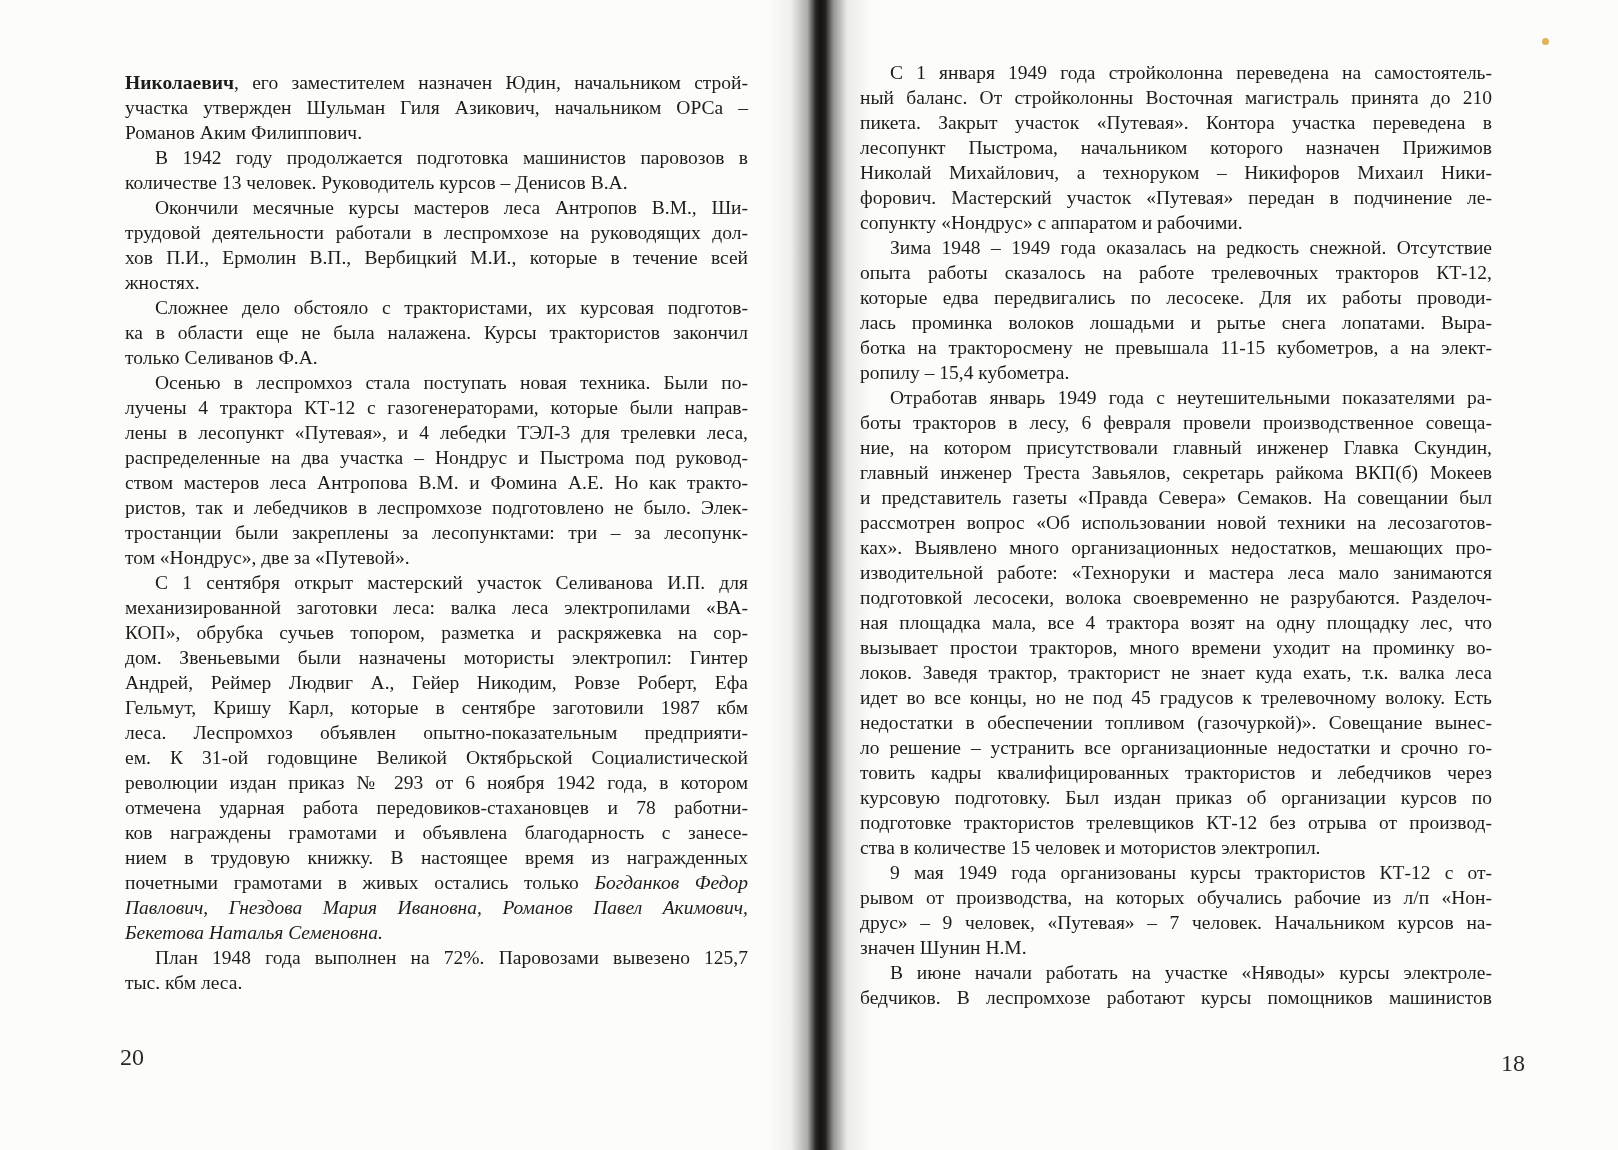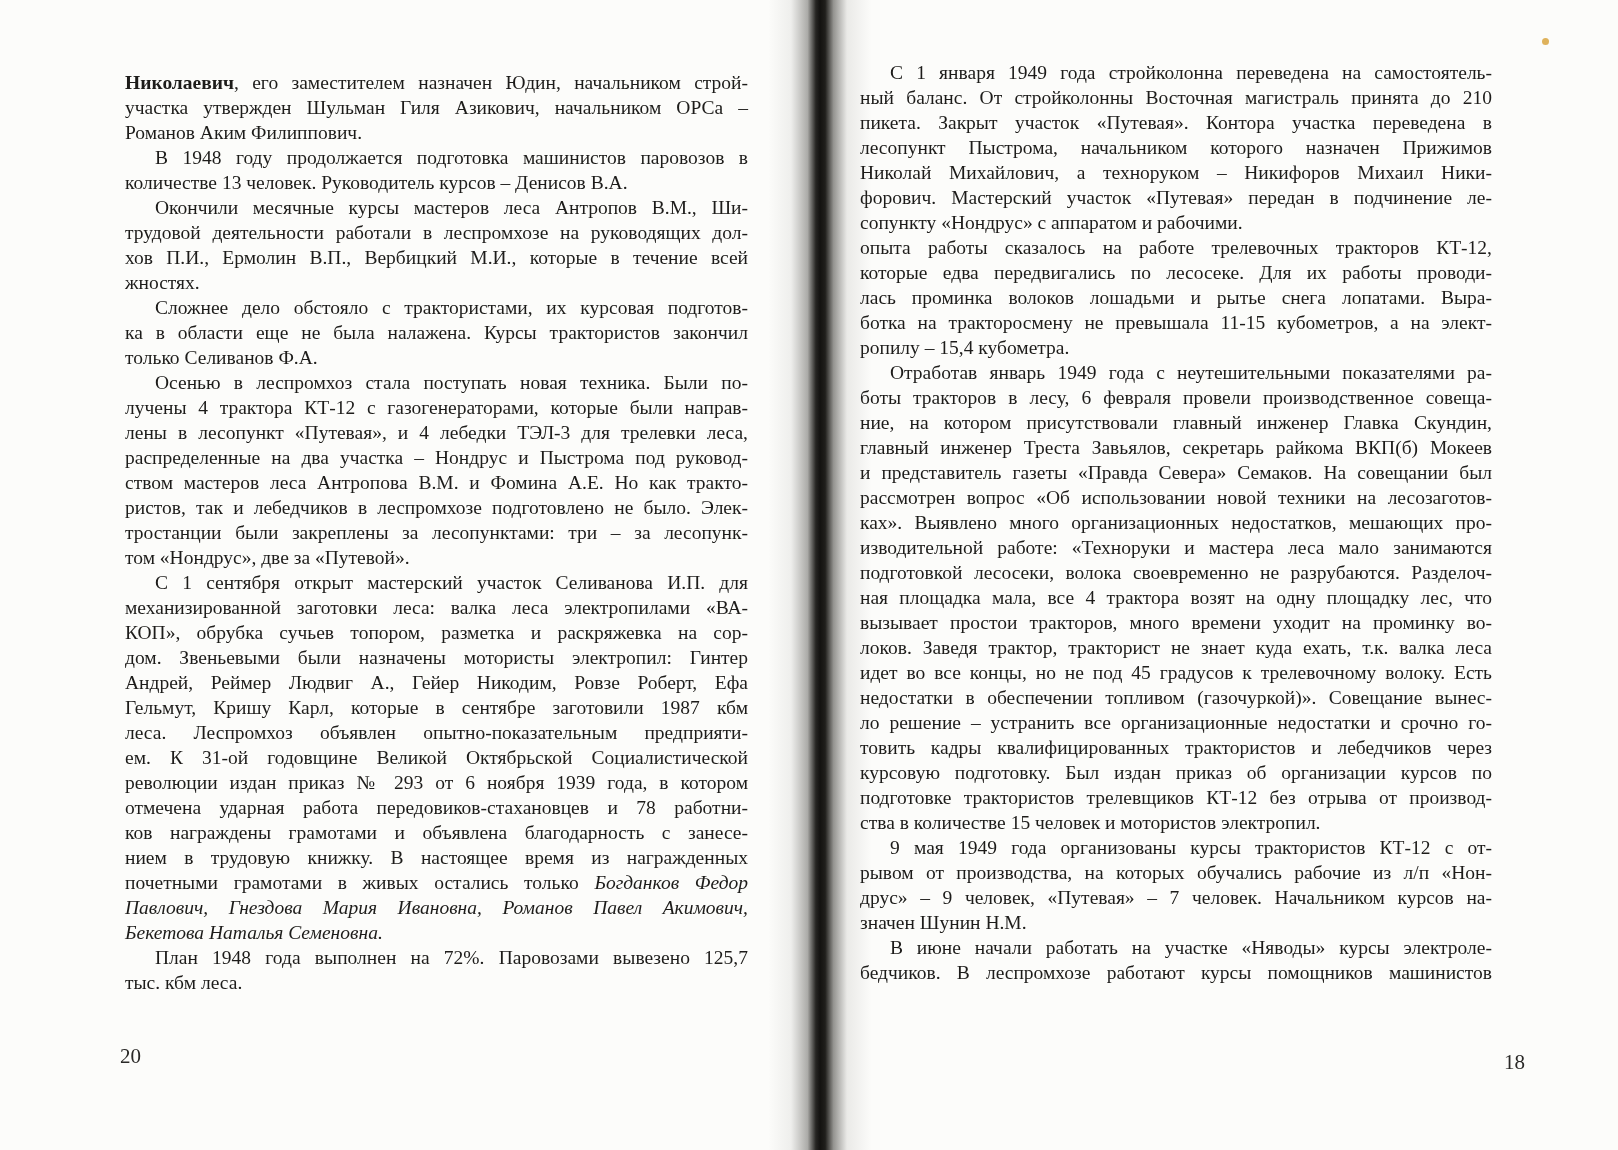--- a/index.html
+++ b/index.html
@@ -18,21 +18,21 @@
   }
   .left-text  { left:125px; top:70px;  width:623px; }
   .right-text { left:860px; top:60px;  width:632px; }
   .line { text-align:justify; text-align-last:justify; }
   .line.line-end { text-align-last:left; }
   .line.indent { text-indent:30px; }
   .bold { font-weight:bold; }
   .italic { font-style:italic; }
   .page-number {
     position:absolute;
-    font-size:21px;
+    font-size:24px;
     color:#2a2927;
   }
   .page-number-left  { left:120px;  top:1044px; }
   .page-number-right { left:1480px; top:1050px; width:45px; text-align:right; }
   .gutter {
     position:absolute;
     left:768px; top:0;
     width:104px; height:1150px;
     background:linear-gradient(to right,
       rgba(22,21,16,0) 0%,
@@ -54,21 +54,21 @@
   }
 </style>
 </head>
 <body>
 
 <div class="scan" style="background: rgb(252, 252, 250); color: rgb(29, 28, 26);">
   <div class="page-text left-text">
       <div class="line"><span class="bold">Николаевич</span><span>, его заместителем назначен Юдин, начальником строй-</span></div>
       <div class="line"><span>участка утвержден Шульман Гиля Азикович, начальником ОРСа –</span></div>
       <div class="line line-end"><span>Романов Аким Филиппович.</span></div>
-      <div class="line indent"><span>В 1948 году продолжается подготовка машинистов паровозов в</span></div>
+      <div class="line indent"><span>В 1942 году продолжается подготовка машинистов паровозов в</span></div>
       <div class="line line-end"><span>количестве 13 человек. Руководитель курсов – Денисов В.А.</span></div>
       <div class="line indent"><span>Окончили месячные курсы мастеров леса Антропов В.М., Ши-</span></div>
       <div class="line"><span>трудовой деятельности работали в леспромхозе на руководящих дол-</span></div>
       <div class="line"><span>хов П.И., Ермолин В.П., Вербицкий М.И., которые в течение всей</span></div>
       <div class="line line-end"><span>жностях.</span></div>
       <div class="line indent"><span>Сложнее дело обстояло с трактористами, их курсовая подготов-</span></div>
       <div class="line"><span>ка в области еще не была налажена. Курсы трактористов закончил</span></div>
       <div class="line line-end"><span>только Селиванов Ф.А.</span></div>
       <div class="line indent"><span>Осенью в леспромхоз стала поступать новая техника. Были по-</span></div>
       <div class="line"><span>лучены 4 трактора КТ-12 с газогенераторами, которые были направ-</span></div>
@@ -79,38 +79,39 @@
       <div class="line"><span>тростанции были закреплены за лесопунктами: три – за лесопунк-</span></div>
       <div class="line line-end"><span>том «Нондрус», две за «Путевой».</span></div>
       <div class="line indent"><span>С 1 сентября открыт мастерский участок Селиванова И.П. для</span></div>
       <div class="line"><span>механизированной заготовки леса: валка леса электропилами «ВА-</span></div>
       <div class="line"><span>КОП», обрубка сучьев топором, разметка и раскряжевка на сор-</span></div>
       <div class="line"><span>дом. Звеньевыми были назначены мотористы электропил: Гинтер</span></div>
       <div class="line"><span>Андрей, Реймер Людвиг А., Гейер Никодим, Ровзе Роберт, Ефа</span></div>
       <div class="line"><span>Гельмут, Кришу Карл, которые в сентябре заготовили 1987 кбм</span></div>
       <div class="line"><span>леса. Леспромхоз объявлен опытно-показательным предприяти-</span></div>
       <div class="line"><span>ем. К 31-ой годовщине Великой Октябрьской Социалистической</span></div>
-      <div class="line"><span>революции издан приказ № 293 от 6 ноября 1939 года, в котором</span></div>
+      <div class="line"><span>революции издан приказ № 293 от 6 ноября 1942 года, в котором</span></div>
       <div class="line"><span>отмечена ударная работа передовиков-стахановцев и 78 работни-</span></div>
       <div class="line"><span>ков награждены грамотами и объявлена благодарность с занесе-</span></div>
       <div class="line"><span>нием в трудовую книжку. В настоящее время из награжденных</span></div>
       <div class="line"><span>почетными грамотами в живых остались только </span><span class="italic">Богданков Федор</span></div>
       <div class="line"><span class="italic">Павлович, Гнездова Мария Ивановна, Романов Павел Акимович,</span></div>
       <div class="line line-end"><span class="italic">Бекетова Наталья Семеновна.</span></div>
       <div class="line indent"><span>План 1948 года выполнен на 72%. Паровозами вывезено 125,7</span></div>
       <div class="line line-end"><span>тыс. кбм леса.</span></div>
     </div>
   <div class="page-text right-text">
       <div class="line indent"><span>С 1 января 1949 года стройколонна переведена на самостоятель-</span></div>
       <div class="line"><span>ный баланс. От стройколонны Восточная магистраль принята до 210</span></div>
       <div class="line"><span>пикета. Закрыт участок «Путевая». Контора участка переведена в</span></div>
       <div class="line"><span>лесопункт Пыстрома, начальником которого назначен Прижимов</span></div>
       <div class="line"><span>Николай Михайлович, а техноруком – Никифоров Михаил Ники-</span></div>
       <div class="line"><span>форович. Мастерский участок «Путевая» передан в подчинение ле-</span></div>
       <div class="line line-end"><span>сопункту «Нондрус» с аппаратом и рабочими.</span></div>
+      <div class="line indent"><span>Зима 1948 – 1949 года оказалась на редкость снежной. Отсутствие</span></div>
       <div class="line"><span>опыта работы сказалось на работе трелевочных тракторов КТ-12,</span></div>
       <div class="line"><span>которые едва передвигались по лесосеке. Для их работы проводи-</span></div>
       <div class="line"><span>лась проминка волоков лошадьми и рытье снега лопатами. Выра-</span></div>
       <div class="line"><span>ботка на тракторосмену не превышала 11-15 кубометров, а на элект-</span></div>
       <div class="line line-end"><span>ропилу – 15,4 кубометра.</span></div>
       <div class="line indent"><span>Отработав январь 1949 года с неутешительными показателями ра-</span></div>
       <div class="line"><span>боты тракторов в лесу, 6 февраля провели производственное совеща-</span></div>
       <div class="line"><span>ние, на котором присутствовали главный инженер Главка Скундин,</span></div>
       <div class="line"><span>главный инженер Треста Завьялов, секретарь райкома ВКП(б) Мокеев</span></div>
       <div class="line"><span>и представитель газеты «Правда Севера» Семаков. На совещании был</span></div>

